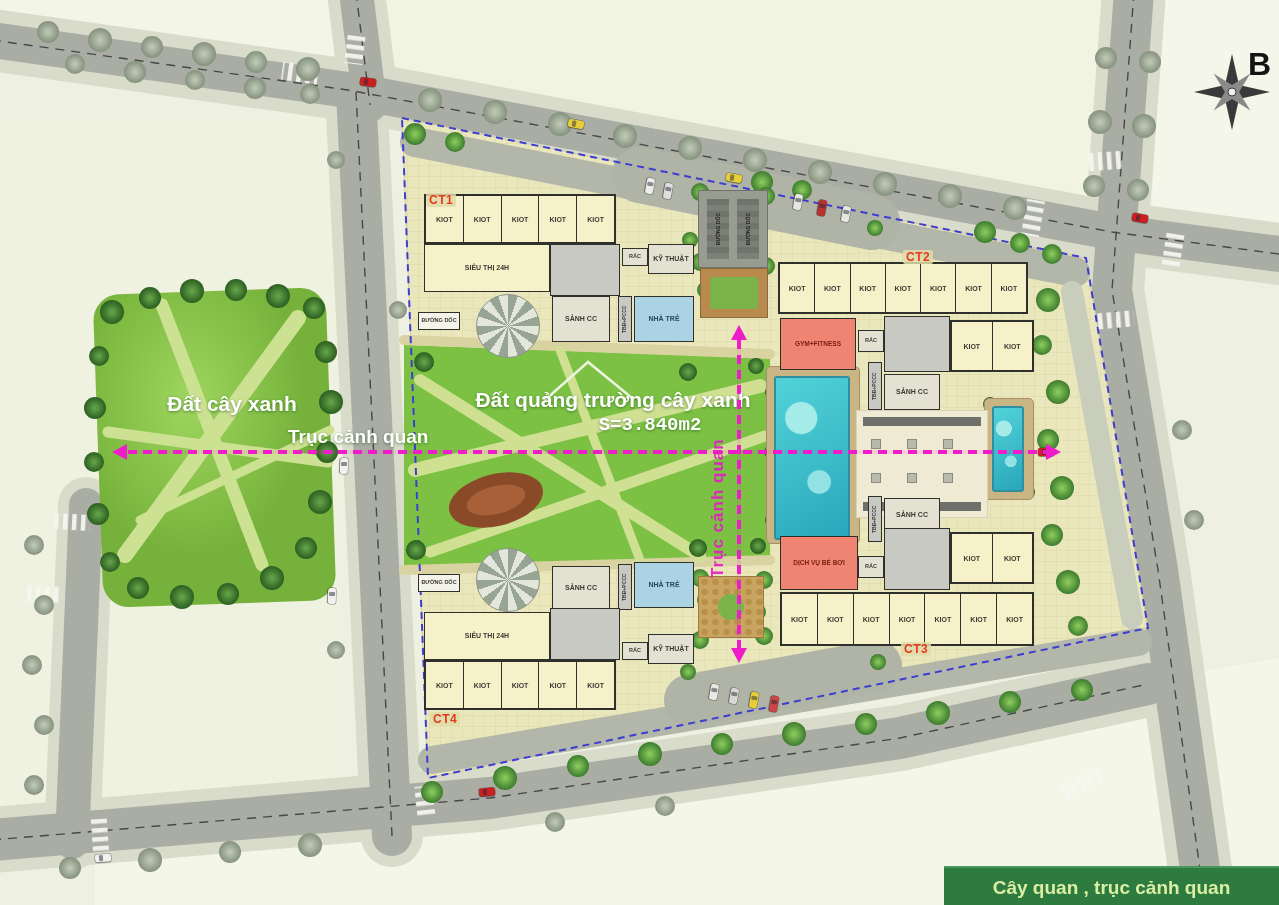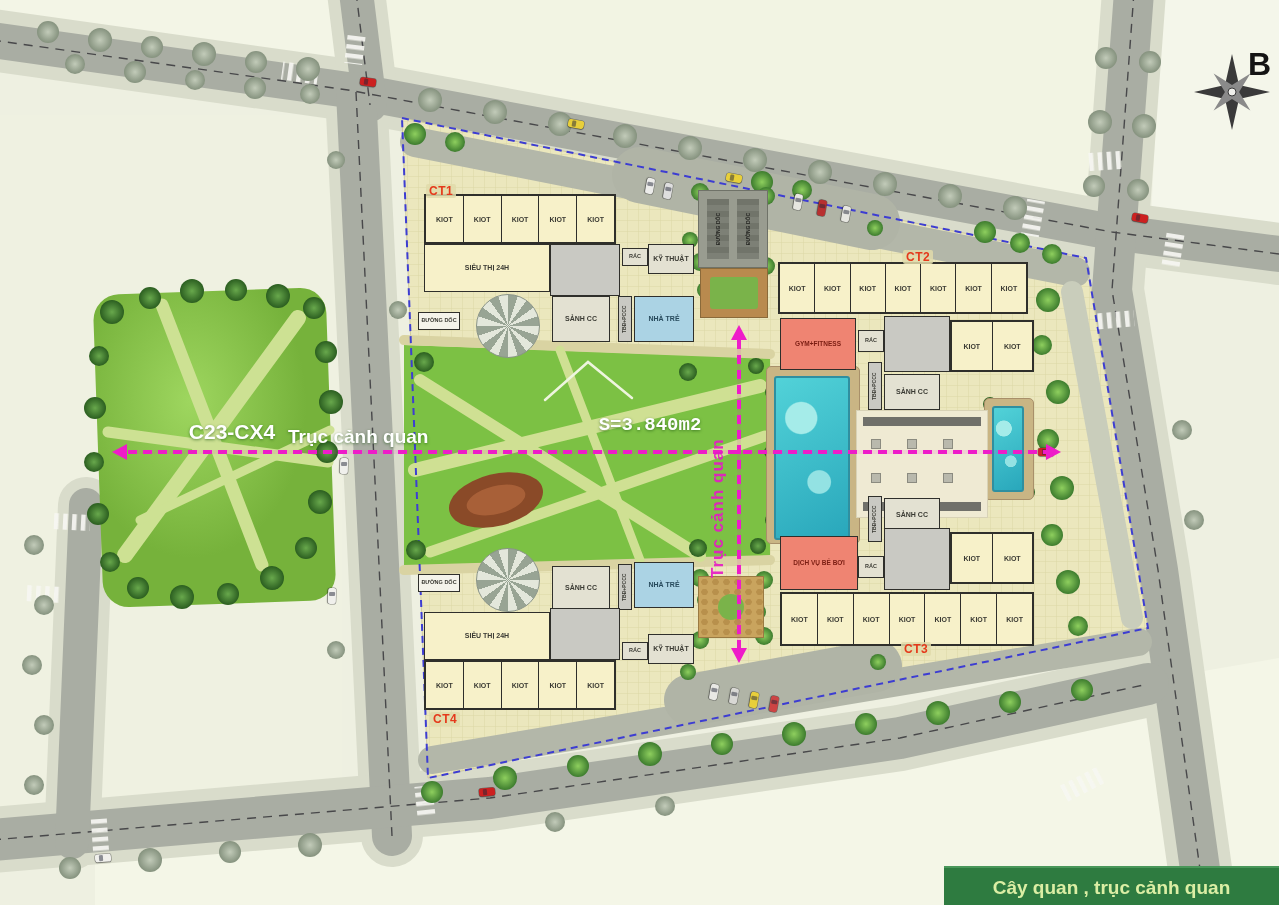--- a/index.html
+++ b/index.html
@@ -351,21 +351,21 @@
 
   <div class="rampblock" style="left:698px;top:190px;width:68px;height:76px;">
     <div class="ramp" style="left:8px;">
       <span>ĐƯỜNG DỐC</span>
     </div>
     <div class="ramp" style="left:38px;">
       <span>ĐƯỜNG DỐC</span>
     </div>
   </div>
 
-  <div class="ctcode" style="left:426px;top:184px;">CT1</div>
+  <div class="ctcode" style="left:426px;top:193px;">CT1</div>
   <div class="krow" style="left:424px;top:194px;width:192px;height:50px;">
     <div>KIOT</div>
     <div>KIOT</div>
     <div>KIOT</div>
     <div>KIOT</div>
     <div>KIOT</div>
   </div>
   <div class="room" style="left:424px;top:244px;width:126px;height:48px;">SIÊU THỊ 24H</div>
   <div class="room gray" style="left:550px;top:244px;width:70px;height:52px;"></div>
   <div class="room light" style="left:648px;top:244px;width:46px;height:30px;">KỸ THUẬT</div>
@@ -435,22 +435,23 @@
   </div>
 
   <div class="axis-h" style="left:128px;top:450px;width:918px;"></div>
   <div class="arr left" style="left:112px;top:444px;"></div>
   <div class="arr right" style="left:1046px;top:444px;"></div>
   <div class="axis-v" style="left:737px;top:340px;height:308px;"></div>
   <div class="arr up" style="left:731px;top:325px;"></div>
   <div class="arr down" style="left:731px;top:648px;"></div>
   <div class="axislabel-v" style="left:708px;top:408px;height:170px;">Trục cảnh quan</div>
 
-  <div class="biglabel center" style="left:132px;top:420px;width:200px;font-size:21px;">C23-CX4</div>
+  <div class="biglabel center" style="left:132px;top:392px;width:200px;font-size:21px;">Đất cây xanh</div>
   <div class="biglabel" style="left:288px;top:426px;font-size:19px;">Trục cảnh quan</div>
+  <div class="biglabel center" style="left:448px;top:388px;width:330px;font-size:21px;">Đất quảng trường cây xanh</div>
   <div class="biglabel center" style="left:560px;top:414px;width:180px;font-size:19px;font-family:Liberation Mono, monospace;">S=3.840m2</div>
 
   <div class="car" style="left:360px;top:78px;background:#cc2020;transform:rotate(8deg);"></div>
   <div class="car" style="left:1132px;top:214px;background:#cc2020;transform:rotate(10deg);"></div>
   <div class="car" style="left:568px;top:120px;background:#e8cf3a;transform:rotate(10deg);"></div>
   <div class="car" style="left:726px;top:174px;background:#e8cf3a;transform:rotate(10deg);"></div>
   <div class="car" style="left:790px;top:198px;background:#e6e6e0;transform:rotate(100deg);"></div>
   <div class="car" style="left:814px;top:204px;background:#b83030;transform:rotate(100deg);"></div>
   <div class="car" style="left:838px;top:210px;background:#e6e6e0;transform:rotate(100deg);"></div>
   <div class="car" style="left:642px;top:182px;background:#ececea;transform:rotate(100deg);"></div>

